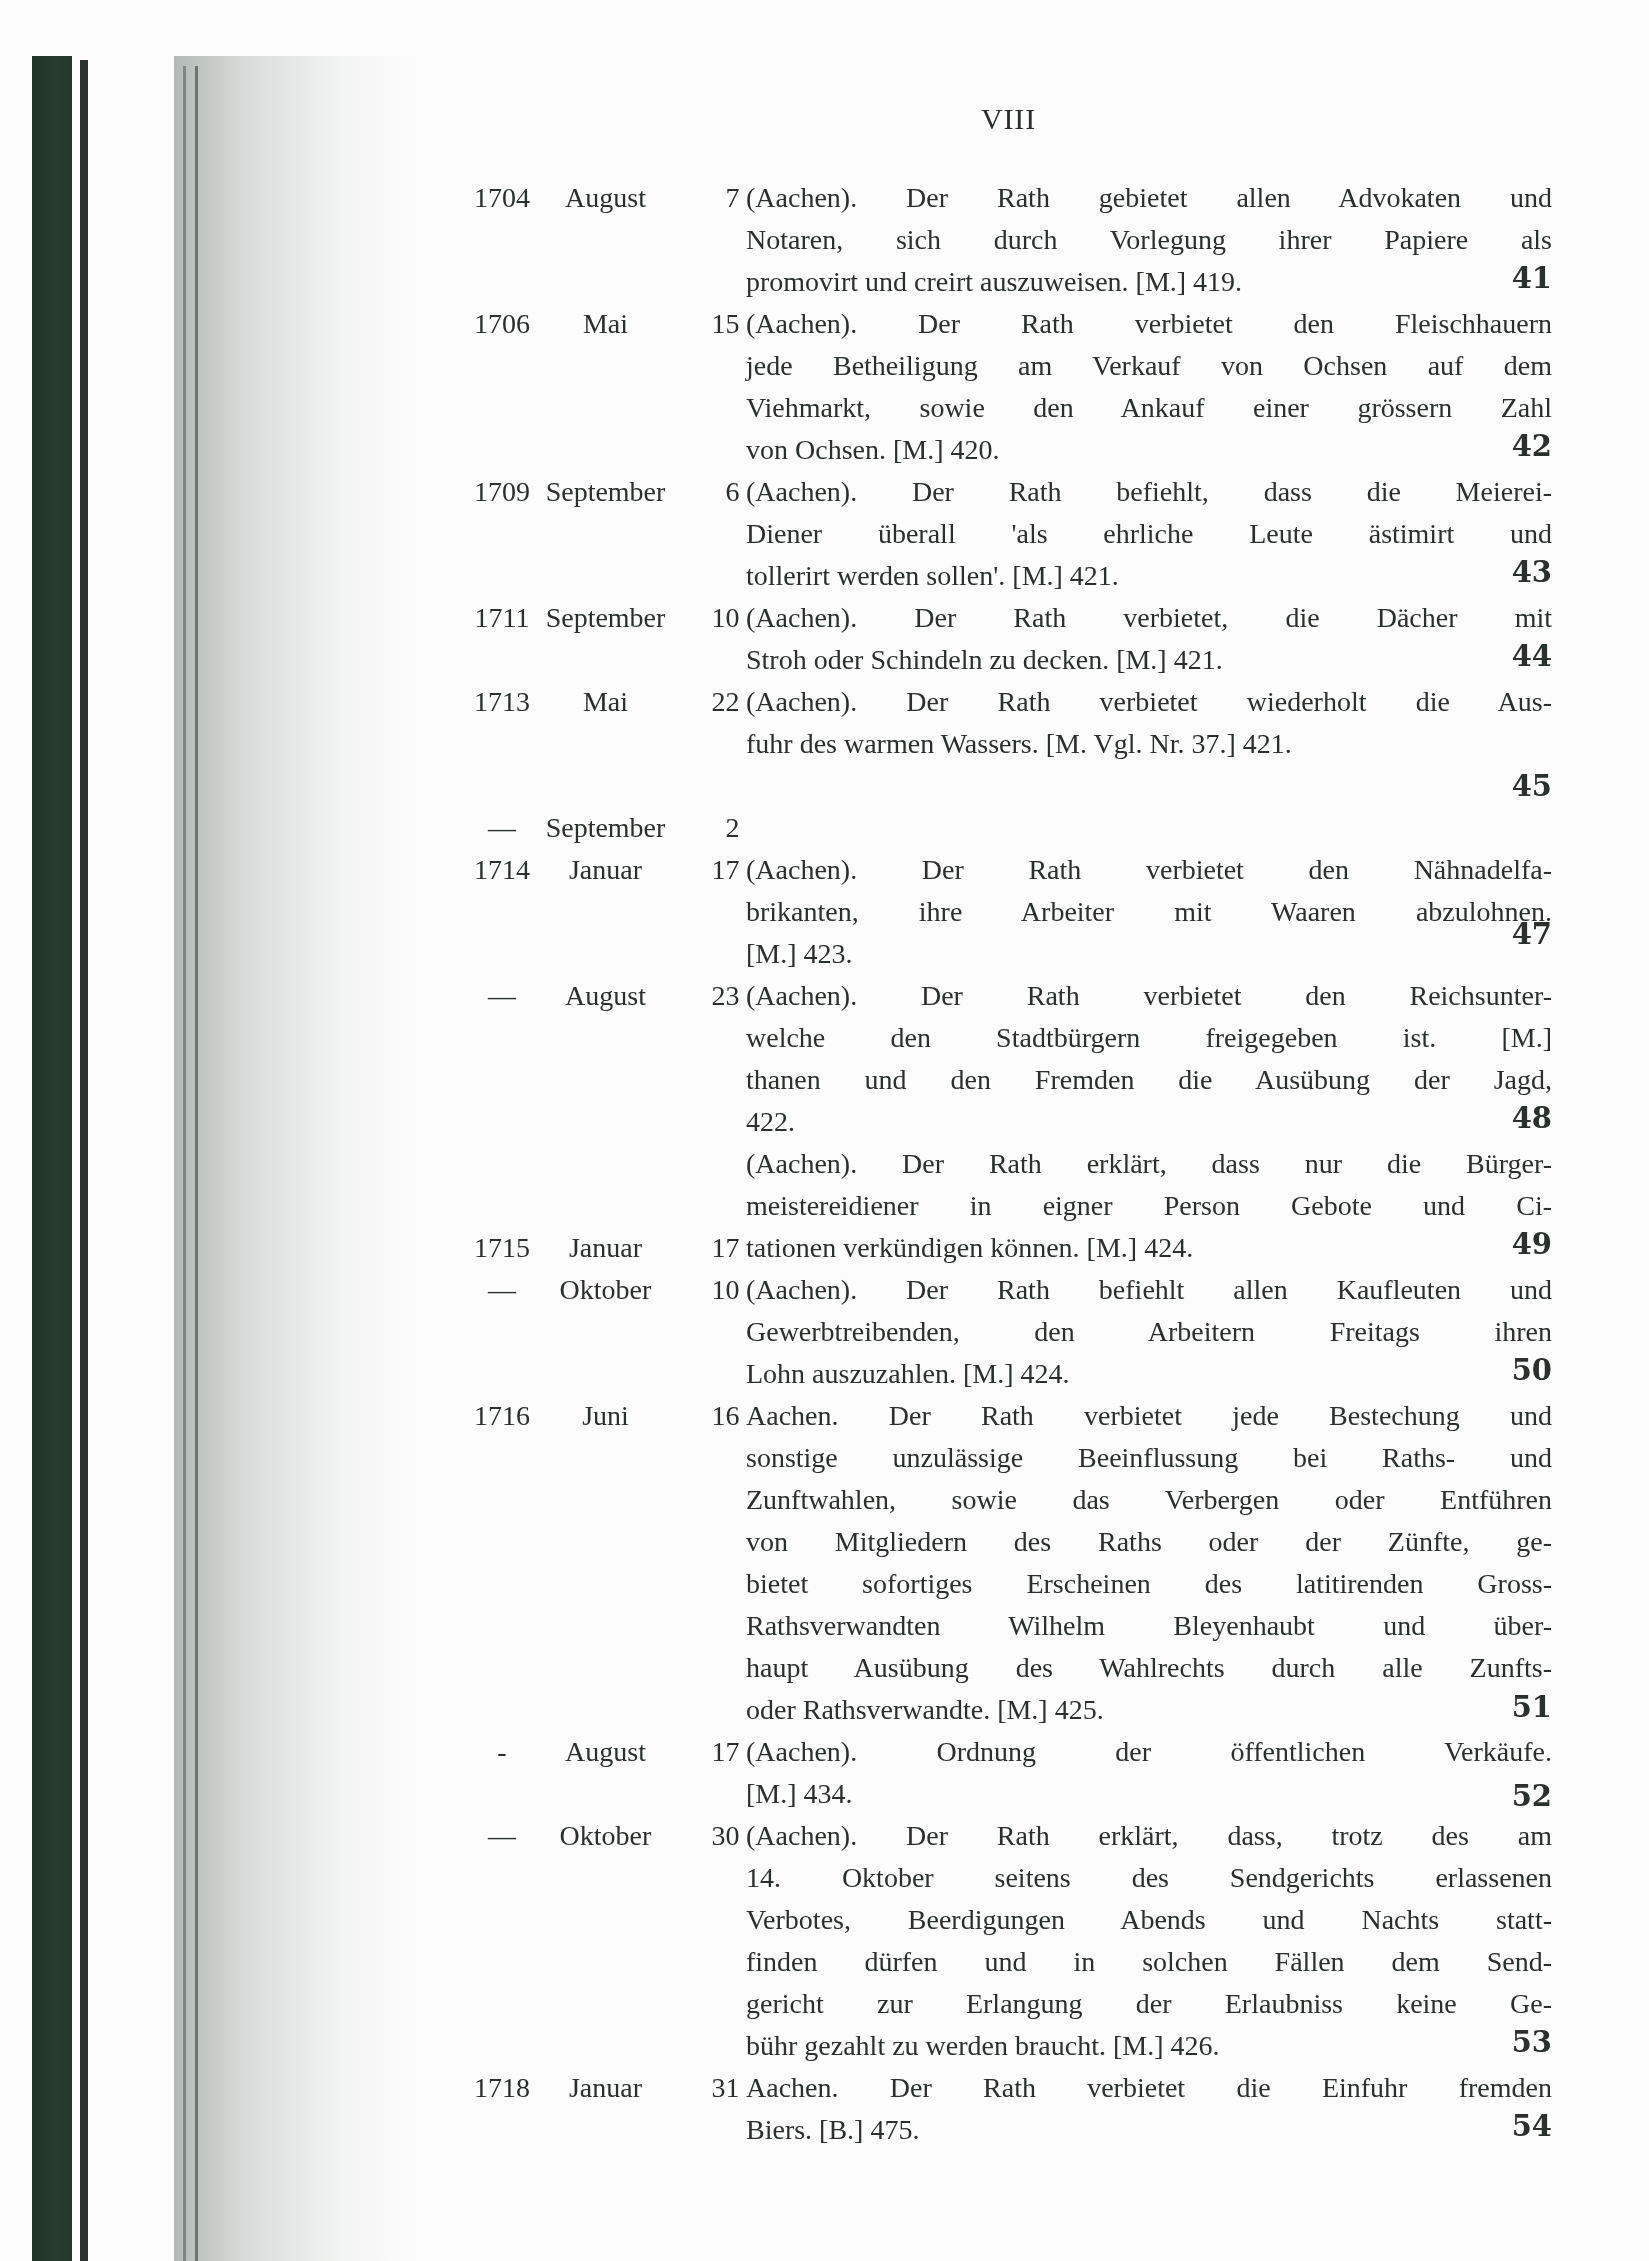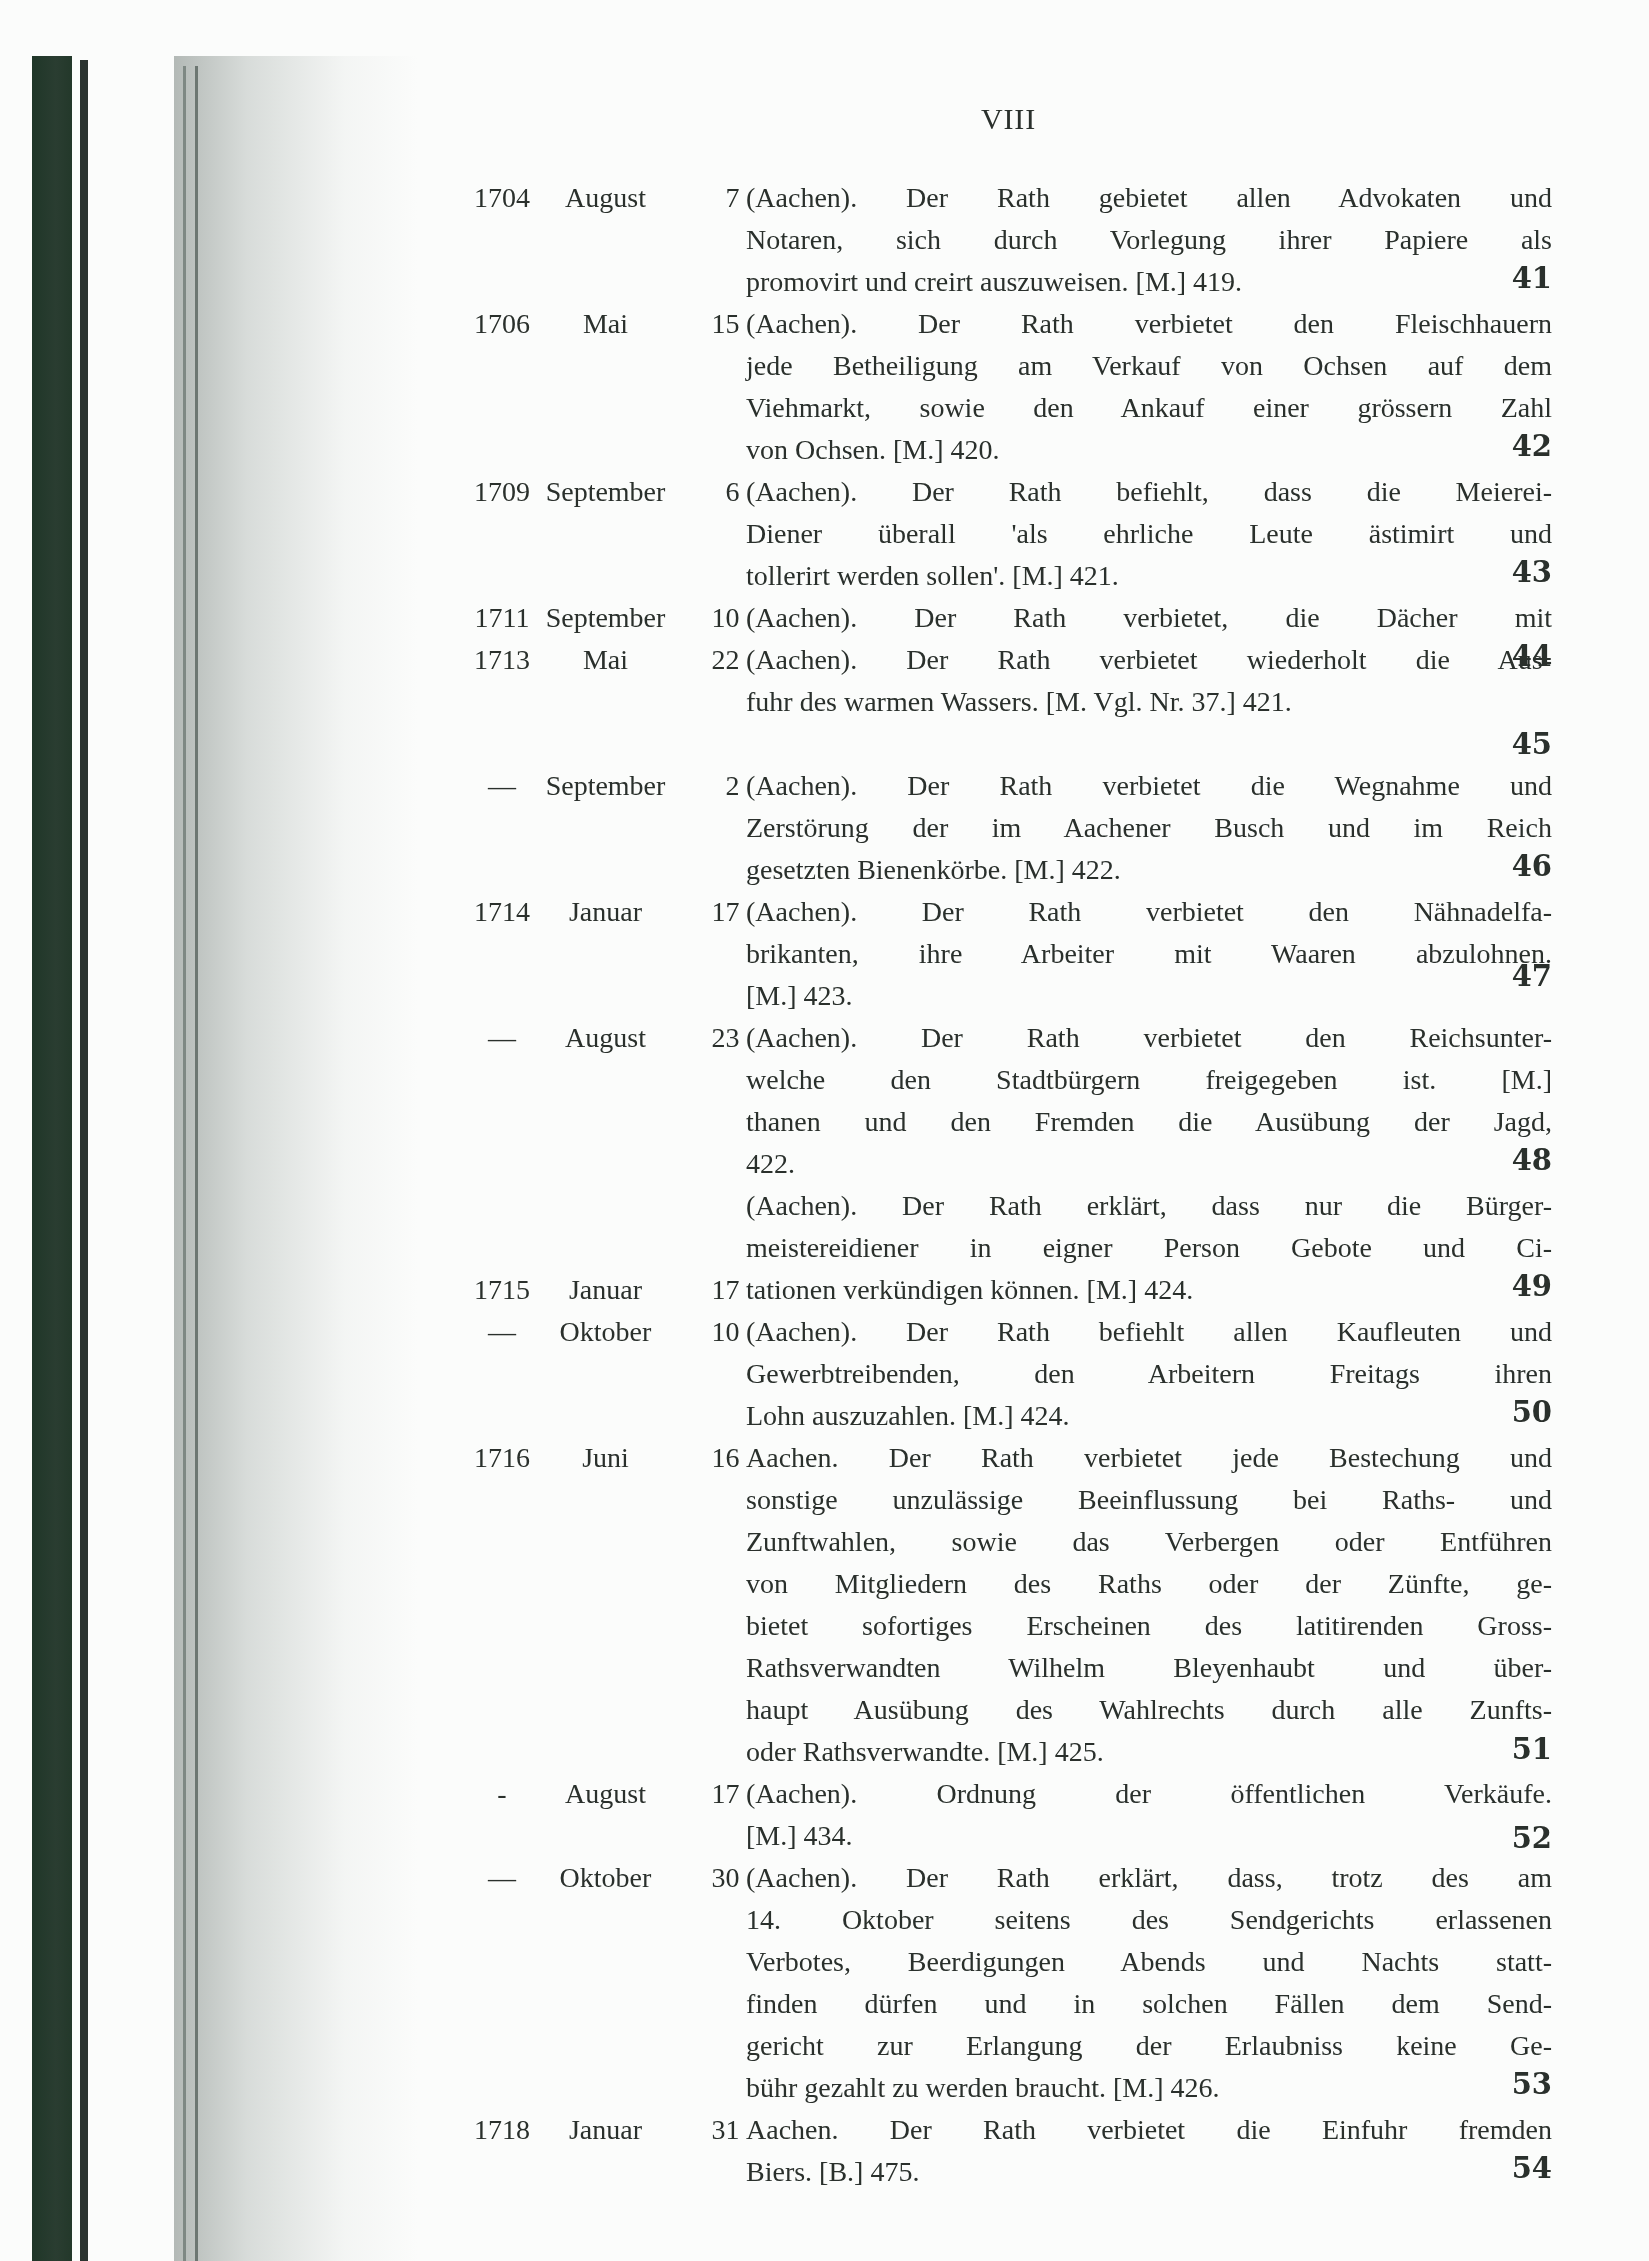--- a/index.html
+++ b/index.html
@@ -89,44 +89,39 @@
         <span class="line last">tollerirt werden sollen'. [M.] 421.</span>
         <span class="entry-num" style="top: 80px;">43</span>
       </div>
     </div>
     <div class="entry" style="margin-top: 0px; justify-content: center;">
       <div class="col-year">1711</div>
       <div class="col-month">September</div>
       <div class="col-day">10</div>
       <div class="col-text">
         <span class="line">(Aachen). Der Rath verbietet, die Dächer mit</span>
+        <span class="line last">Stroh oder Schindeln zu decken. [M.] 421.</span>
         <span class="entry-num" style="top: 38px;">44</span>
       </div>
     </div>
     <div class="entry" style="margin-top: 0px;">
       <div class="col-year">1713</div>
       <div class="col-month">Mai</div>
       <div class="col-day">22</div>
       <div class="col-text">
         <span class="line">(Aachen). Der Rath verbietet wiederholt die Aus-</span>
         <span class="line last">fuhr des warmen Wassers. [M. Vgl. Nr. 37.] 421.</span>
         <span class="line last">&nbsp;</span>
         <span class="entry-num" style="top: 84px;">45</span>
       </div>
     </div>
     <div class="entry" style="margin-top: 0px;">
       <div class="col-year">—</div>
       <div class="col-month">September</div>
       <div class="col-day">2</div>
-      <div class="col-text">
-        <span class="line">(Aachen). Der Rath verbietet die Wegnahme und</span>
-        <span class="line">Zerstörung der im Aachener Busch und im Reich</span>
-        <span class="line last">gesetzten Bienenkörbe. [M.] 422.</span>
-        <span class="entry-num" style="top: 80px;">46</span>
-      </div>
     </div>
     <div class="entry" style="margin-top: 0px;">
       <div class="col-year">1714</div>
       <div class="col-month">Januar</div>
       <div class="col-day">17</div>
       <div class="col-text">
         <span class="line">(Aachen). Der Rath verbietet den Nähnadelfa-</span>
         <span class="line">brikanten, ihre Arbeiter mit Waaren abzulohnen.</span>
         <span class="line last">[M.] 423.</span>
         <span class="entry-num" style="top: 64px;">47</span>

